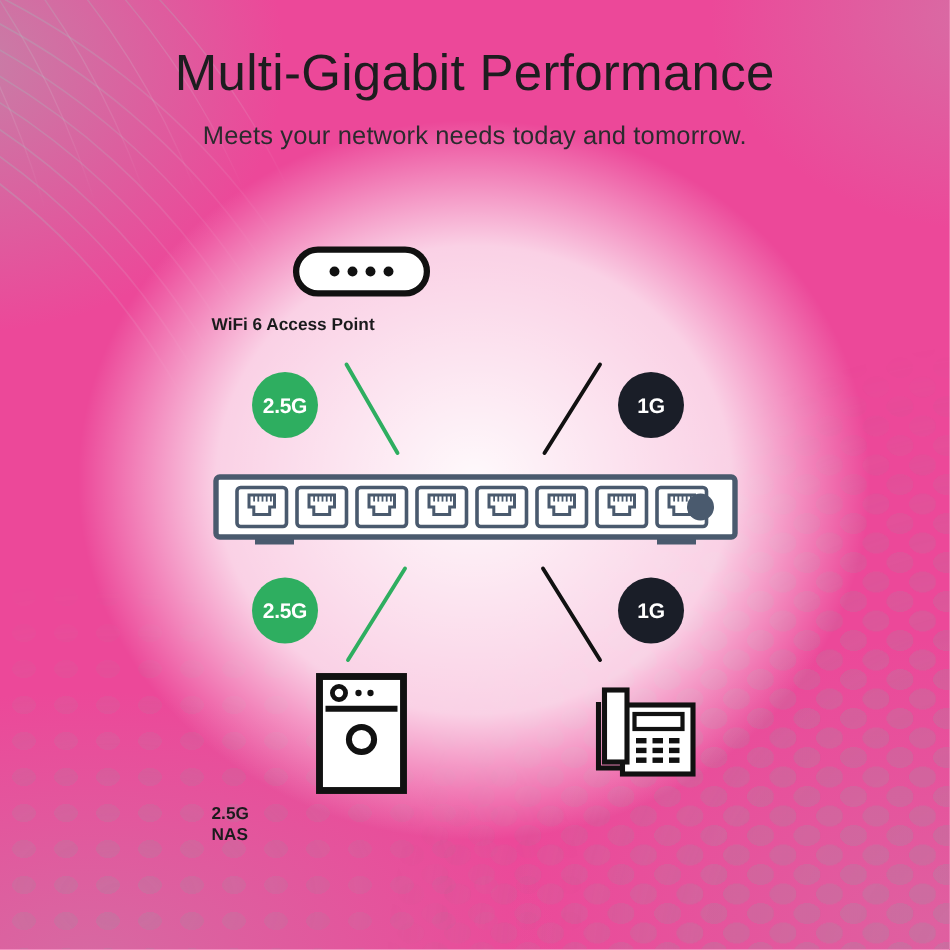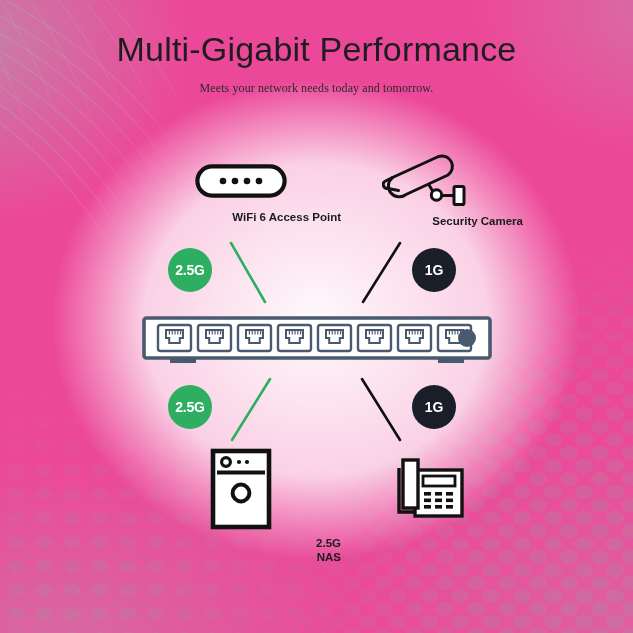--- a/index.html
+++ b/index.html
@@ -90,32 +90,31 @@
   }
   .title {
     font-size: 34px;
     font-weight: 400;
     color: #1d1d1f;
     letter-spacing: 0.2px;
     line-height: 1.15;
     margin: 0;
   }
   .subtitle {
-    font-size: 12px;
+    font-size: 17px;
     font-weight: 400;
     color: #2b2b2e;
     margin: 12px 0 0 0;
     letter-spacing: 0.1px;
-    font-family: Liberation Serif, serif;
   }
 
   
   .device {
     position: absolute;
-    text-align: right;
+    text-align: left;
   }
   .device-icon {
     display: flex;
     align-items: center;
     justify-content: center;
   }
   .device-label {
     font-size: 11.5px;
     font-weight: bold;
     color: #1b1b1d;
@@ -235,38 +234,20 @@
         <rect x="2.4" y="2.4" width="87.2" height="29.2" rx="14.6" ry="14.6" fill="#ffffff" stroke="#111111" stroke-width="4.2"></rect>
         <circle cx="28" cy="17" r="3.3" fill="#111111"></circle>
         <circle cx="40" cy="17" r="3.3" fill="#111111"></circle>
         <circle cx="52" cy="17" r="3.3" fill="#111111"></circle>
         <circle cx="64" cy="17" r="3.3" fill="#111111"></circle>
       </svg>
     </div>
     <div class="device-label">WiFi 6 Access Point</div>
   </div>
 
-  <div class="device" id="dev-camera">
-    <div class="device-icon">
-      <svg width="92" height="58" viewBox="0 0 92 58">
-        <g fill="none" stroke="#111111" stroke-width="3" stroke-linejoin="round" stroke-linecap="round">
-
-          <path d="M10.5 27.5 L56.5 6.5 A10.5 10.5 0 0 1 66 25 L24 44.5 A9.5 9.5 0 0 1 10.5 27.5 Z"></path>
-
-          <path d="M10.5 27.5 L3.5 31 A4 4 0 0 0 6 38.5 L16.5 40.5"></path>
-
-          <path d="M47 35 L52.5 44"></path>
-          <path d="M58.5 45.5 L72 45.5"></path>
-        </g>
-        <circle cx="54.5" cy="45" r="5.2" fill="#ffffff" stroke="#111111" stroke-width="3"></circle>
-        <rect x="72" y="36.5" width="10" height="18" rx="1.6" fill="#ffffff" stroke="#111111" stroke-width="3"></rect>
-      </svg>
-    </div>
-    <div class="device-label">Security Camera</div>
-  </div>
 
   <div class="switch-wrap">
     <svg width="350" height="52" viewBox="0 0 350 52">
 
       <rect x="28" y="38" width="26" height="9" fill="#4A5A6E"></rect>
       <rect x="296" y="38" width="26" height="9" fill="#4A5A6E"></rect>
 
       <rect x="2" y="2" width="346" height="40" rx="2.5" fill="#ffffff" stroke="#4A5A6E" stroke-width="3.6"></rect>
 
       <g>

